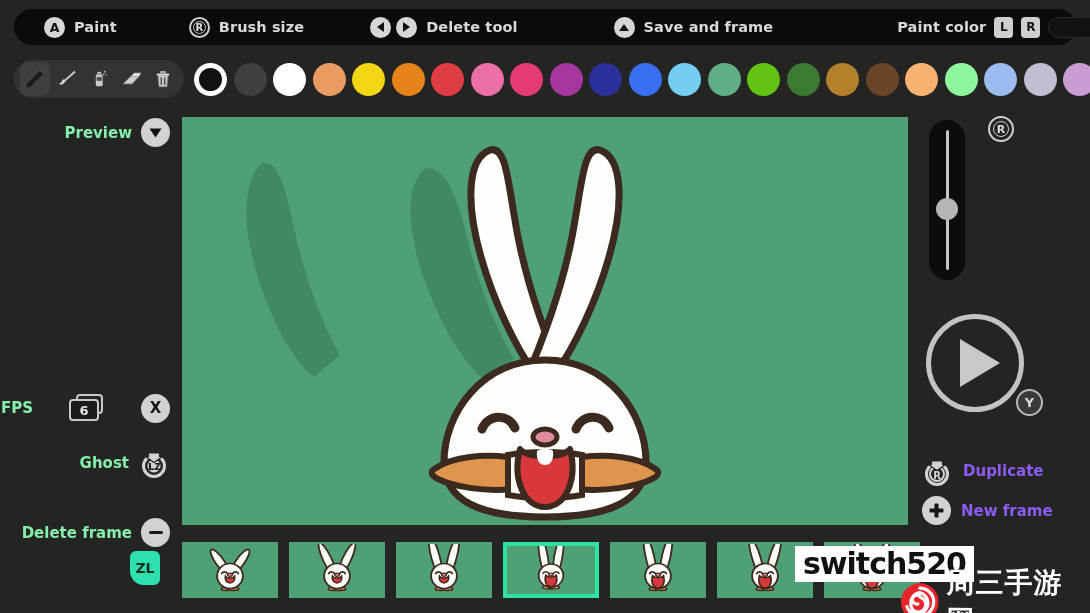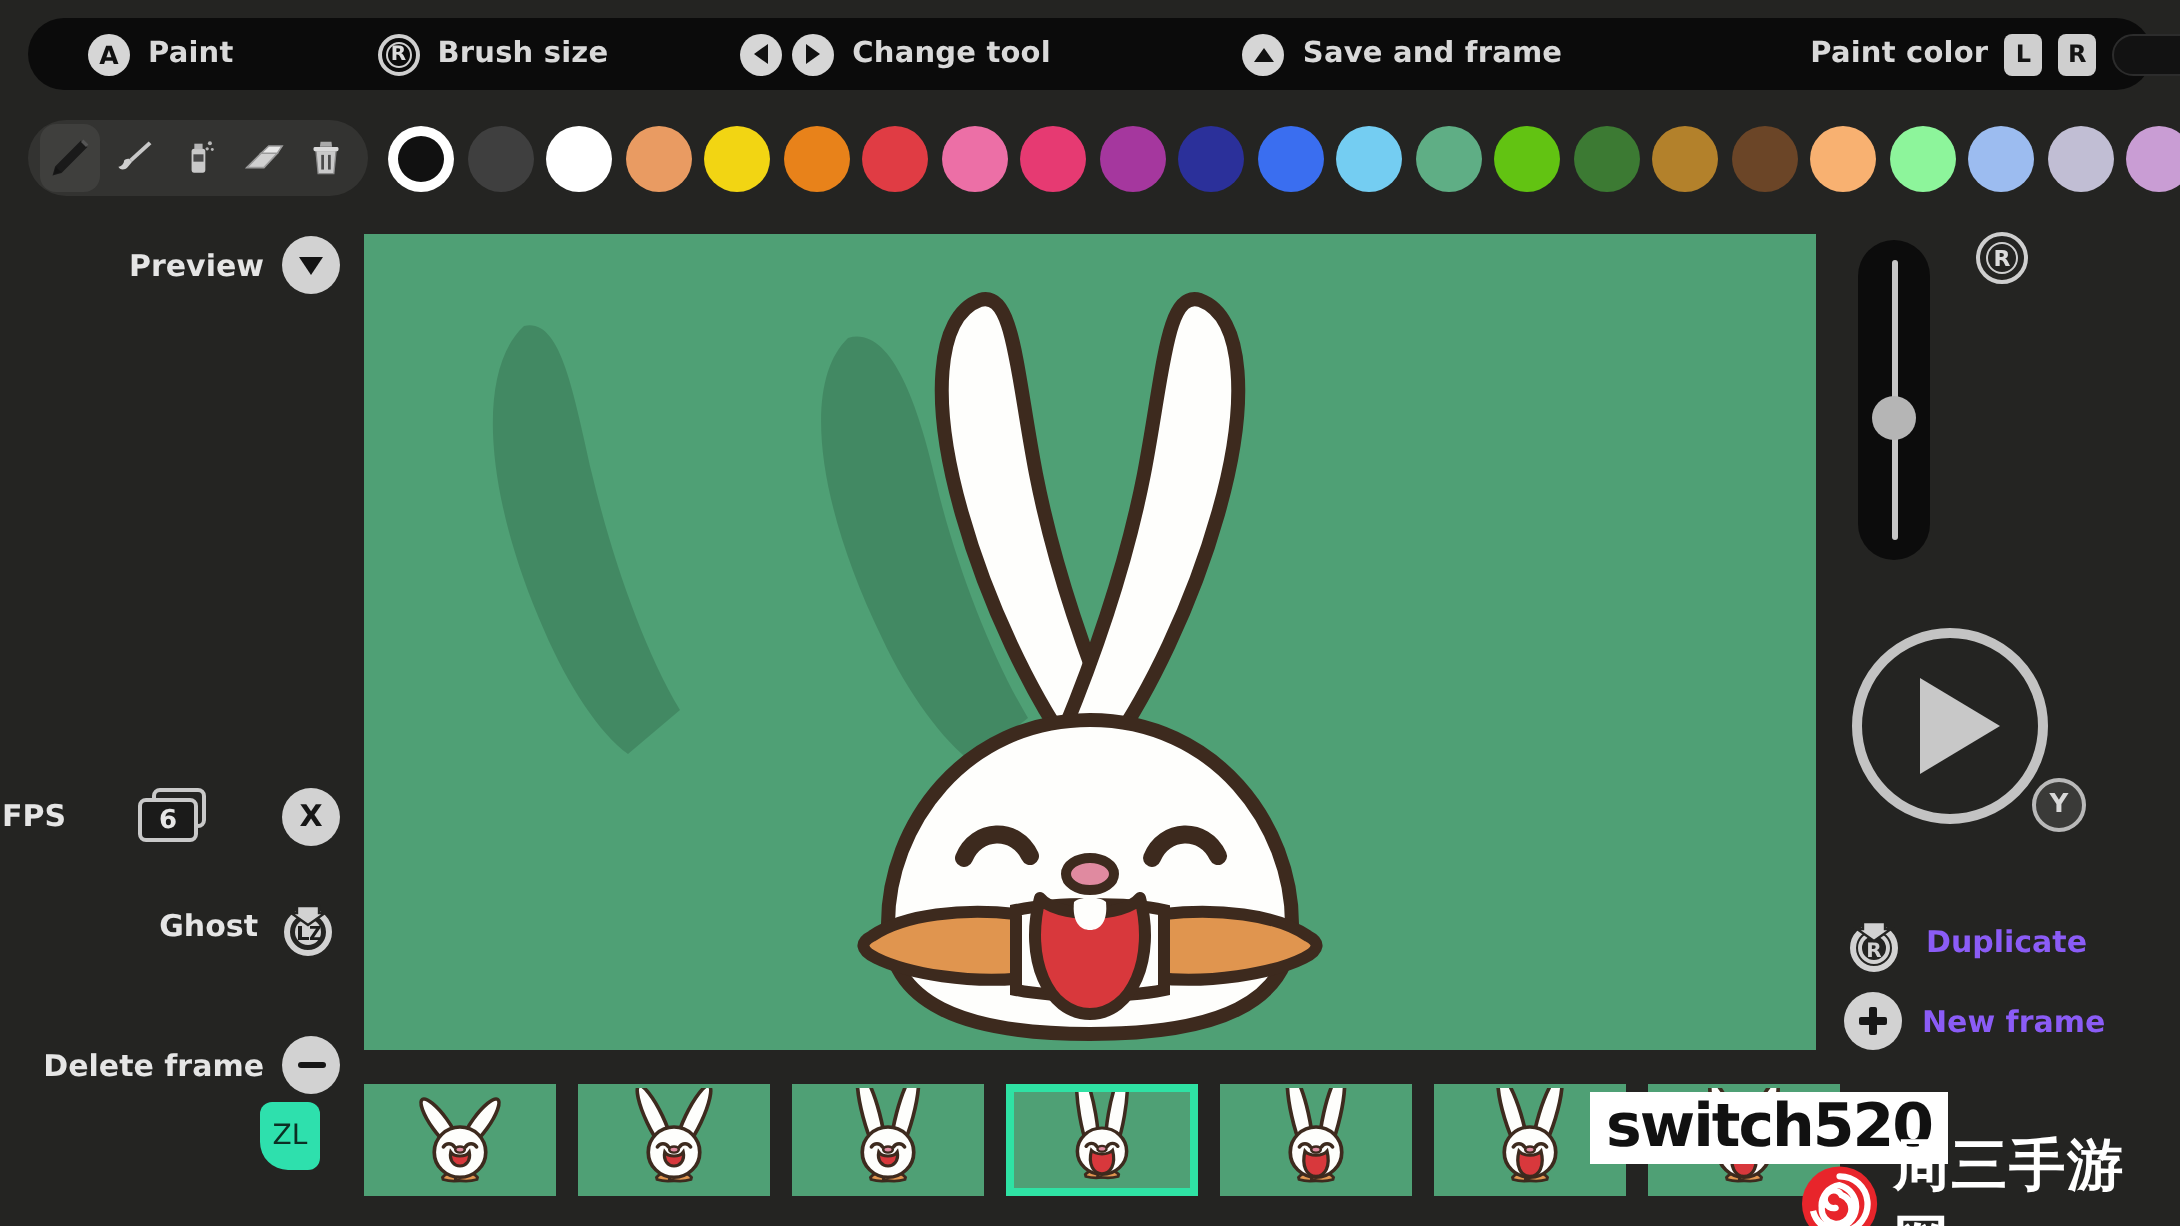--- a/index.html
+++ b/index.html
@@ -86,21 +86,21 @@
     position: absolute; left: 182px; top: 117px; width: 726px; height: 408px;
     background: #4fa075; overflow: hidden;
   }
   .canvas svg { display: block; width: 100%; height: 100%; }
 
   
   .left-row {
     position: absolute; display: flex; align-items: center; justify-content: flex-end;
     width: 165px; left: 5px; gap: 9px;
   }
-  .left-label { color: #e5e5e5; font-size: 15px; font-weight: bold; white-space: nowrap; }
+  .left-label { color: #86efac; font-size: 15px; font-weight: bold; white-space: nowrap; }
   .circ-btn {
     width: 29px; height: 29px; border-radius: 50%;
     background: #d2d2d2; color: #161616;
     display: flex; align-items: center; justify-content: center;
     font-size: 15px; font-weight: bold; flex: 0 0 auto; position: relative;
   }
   .fps-box {
     width: 36px; height: 28px; position: relative; flex: 0 0 auto;
   }
   .fps-box .sheet {
@@ -162,21 +162,21 @@
   }
   .right-row {
     position: absolute; left: 921px; display: flex; align-items: center; gap: 10px;
   }
   .right-label { color: #8b5cf6; font-size: 15px; font-weight: bold; white-space: nowrap; }
   .zl-key {
     position: absolute; left: 130px; top: 551px;
     width: 30px; height: 34px; background: #2ee0ad; color: #0c2f24;
     border-radius: 6px 6px 6px 14px;
     display: flex; align-items: center; justify-content: center;
-    font-size: 14px; font-weight: normal;
+    font-size: 14px; font-weight: bold;
   }
   .frames {
     position: absolute; left: 182px; top: 542px; display: flex; gap: 11px;
   }
   .frame {
     width: 96px; height: 56px; background: #4fa075; flex: 0 0 auto;
     position: relative; overflow: hidden; border: 2px solid transparent;
   }
   .frame.selected { border: 4px solid #2fe2a4; }
   .frame svg { display: block; width: 100%; height: 100%; }
@@ -216,21 +216,21 @@
 
     <div class="hint" style="margin-left:66px; gap:9px;">
       <div class="dpad-pair">
         <div class="btn-glyph">
             <i class="tri left"></i>
           </div>
         <div class="btn-glyph">
             <i class="tri right"></i>
           </div>
       </div>
-      <span class="hint-label">Change tool</span>
+      <span class="hint-label">Delete tool</span>
     </div>
 
     <div class="hint" style="margin-left:96px; gap:9px;">
       <div class="btn-glyph">
           <i class="tri up"></i>
         </div>
       <span class="hint-label">Save and frame</span>
     </div>
 
     <div class="hint" style="margin-left:124px; gap:8px;">

